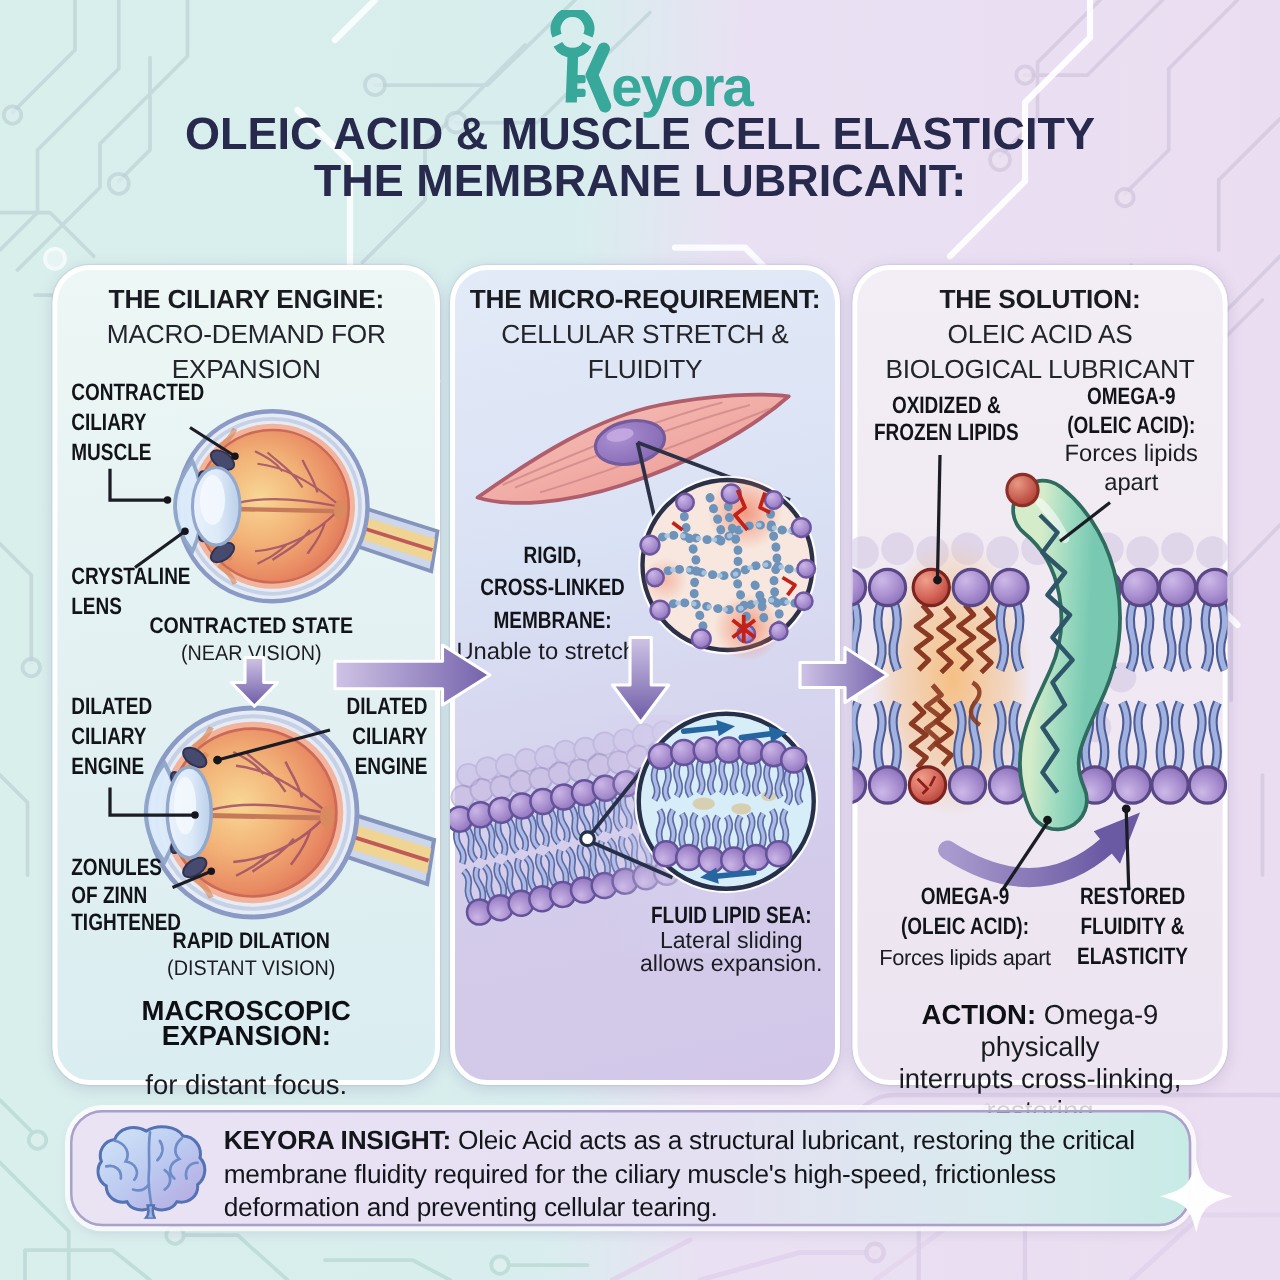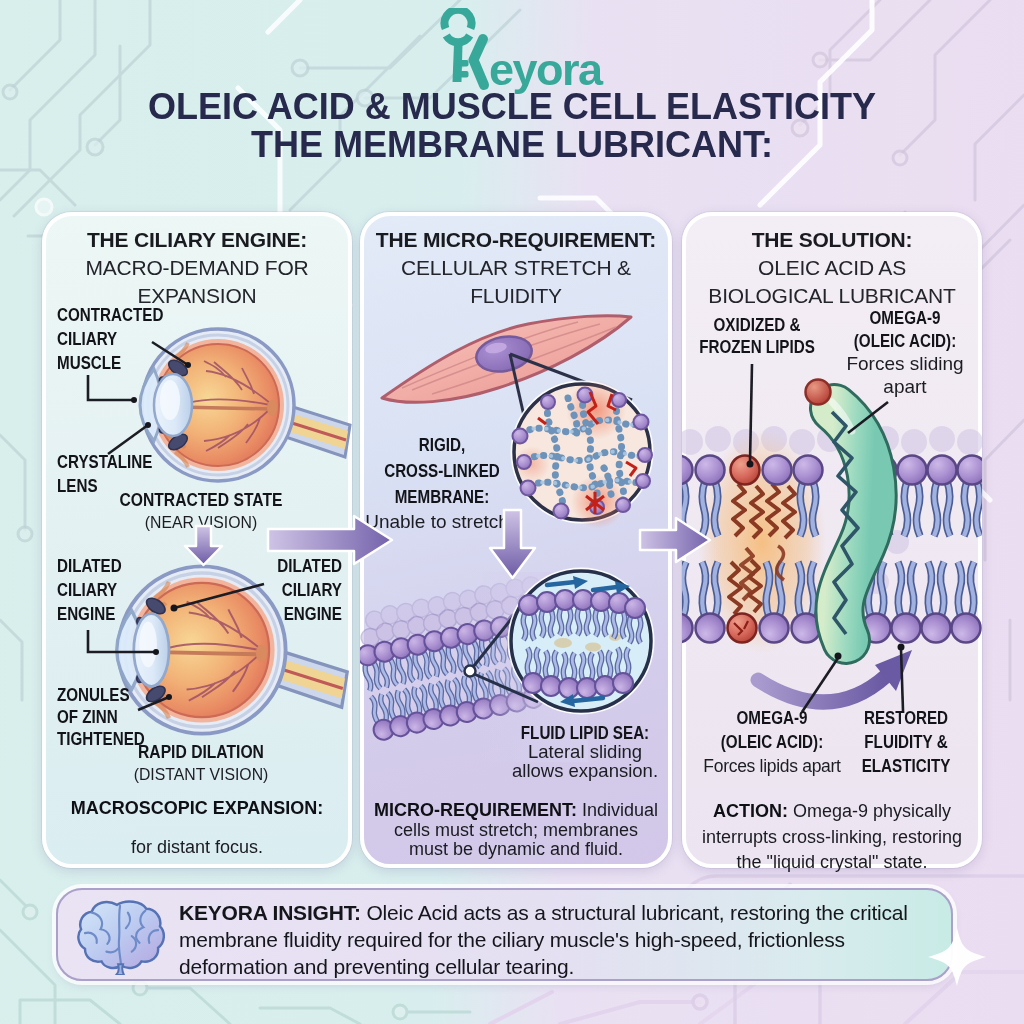--- a/index.html
+++ b/index.html
@@ -29,21 +29,21 @@
   .rlabel{position:absolute;font-weight:400;color:#1c1d23;font-size:19px;line-height:23px;}
   .sx80{transform:scaleX(.80);}
   .o-left{transform-origin:0 0;}
   .o-mid{transform-origin:50% 0;}
   .o-right{transform-origin:100% 0;}
   .tc{text-align:center;}
   .tr{text-align:right;}
   .state{position:absolute;text-align:center;color:#131419;}
   .state .b1{font-weight:700;font-size:18px;line-height:23px;transform:scaleX(.87);transform-origin:50% 0;}
   .state .b2{font-weight:400;font-size:17px;line-height:22px;color:#1c1d23;transform:scaleX(.93);transform-origin:50% 0;}
-  .caption{position:absolute;text-align:center;font-size:18px;line-height:19.5px;color:#1a1b21;font-weight:400;}
+  .caption{position:absolute;text-align:center;font-size:22px;line-height:19.5px;color:#1a1b21;font-weight:400;}
   .caption b{font-weight:700;color:#0f1015;}
   
   .insight{position:absolute;left:56px;top:888px;width:897px;height:93px;border-radius:26px;
            background:linear-gradient(90deg,#e9e3f4 0%,#e5dff2 55%,#d9ebee 84%,#c8ebe6 100%);
            border:2px solid #aaa0ca;box-sizing:border-box;
            box-shadow:0 0 0 4px rgba(255,255,255,.8),0 4px 10px rgba(120,110,160,.22);}
   .insight-text{position:absolute;left:121px;top:9px;width:790px;font-size:21px;line-height:27px;color:#15161b;letter-spacing:-0.2px;}
   .insight-text b{font-weight:700;}
   .brain-svg{position:absolute;left:19px;top:9px;}
 </style>
@@ -520,25 +520,20 @@
   </div>
   <div class="rlabel tc" style="left:357px;top:510px;width:160px">
     <span>Unable to stretch</span>
   </div>
   <div class="plabel sx80 o-mid tc" style="left:485px;top:723px;width:200px;line-height:19px;white-space:nowrap">
     <span>FLUID LIPID SEA:</span>
   </div>
   <div class="rlabel tc" style="left:505px;top:742px;width:160px;font-size:18.5px;line-height:19px">
     <span>Lateral sliding</span><br>
     <span>allows expansion.</span>
-  </div>
-  <div class="caption" style="left:366px;top:801px;width:300px">
-    <b>MICRO-REQUIREMENT:</b><span> Individual</span><br>
-    <span>cells must stretch; membranes</span><br>
-    <span>must be dynamic and fluid.</span>
   </div>
 
   <svg class="abs" width="300" height="656" viewBox="0 0 300 656" style="left:682px;top:212px">
     <defs>
       <radialGradient id="redhead" cx="35%" cy="30%" r="75%">
         <stop offset="0%" stop-color="#ef9f8b"></stop>
         <stop offset="60%" stop-color="#d6685c"></stop>
         <stop offset="100%" stop-color="#b74438"></stop>
       </radialGradient>
       <radialGradient id="oxglow">
@@ -672,21 +667,21 @@
   </div>
   <div class="plabel sx80 o-mid tc" style="left:682px;top:314px;width:150px;line-height:22px">
     <span>OXIDIZED &amp;</span><br>
     <span>FROZEN LIPIDS</span>
   </div>
   <div class="plabel sx80 o-mid tc" style="left:835px;top:306px;width:140px;line-height:23px">
     <span>OMEGA-9</span><br>
     <span>(OLEIC ACID):</span>
   </div>
   <div class="rlabel tc" style="left:835px;top:352px;width:140px;line-height:23px">
-    <span>Forces sliding</span><br>
+    <span>Forces lipids</span><br>
     <span>apart</span>
   </div>
   <div class="plabel sx80 o-mid tc" style="left:692px;top:706px;width:160px;line-height:24px">
     <span>OMEGA-9</span><br>
     <span>(OLEIC ACID):</span>
   </div>
   <div class="rlabel tc" style="left:692px;top:755px;width:160px;font-size:17.5px;letter-spacing:-0.3px">
     <span>Forces lipids apart</span>
   </div>
   <div class="plabel sx80 o-mid tc" style="left:846px;top:706px;width:120px;line-height:24px">

